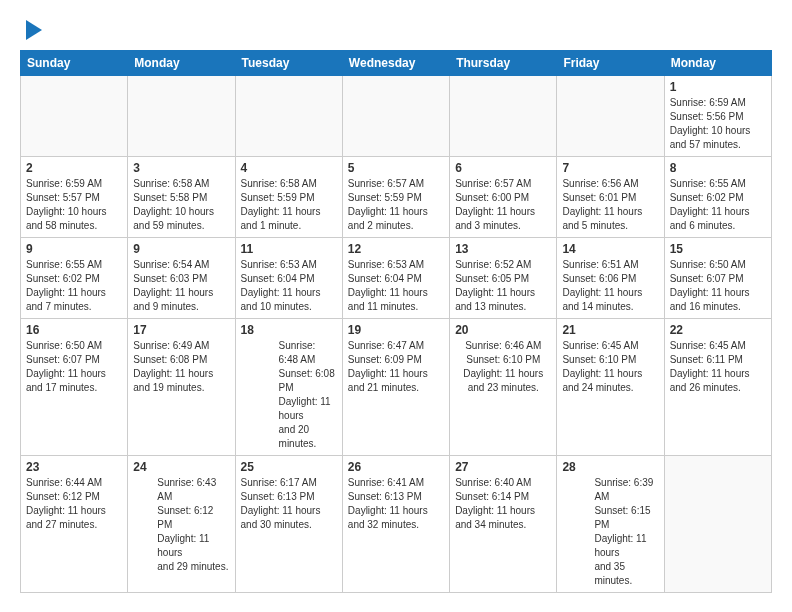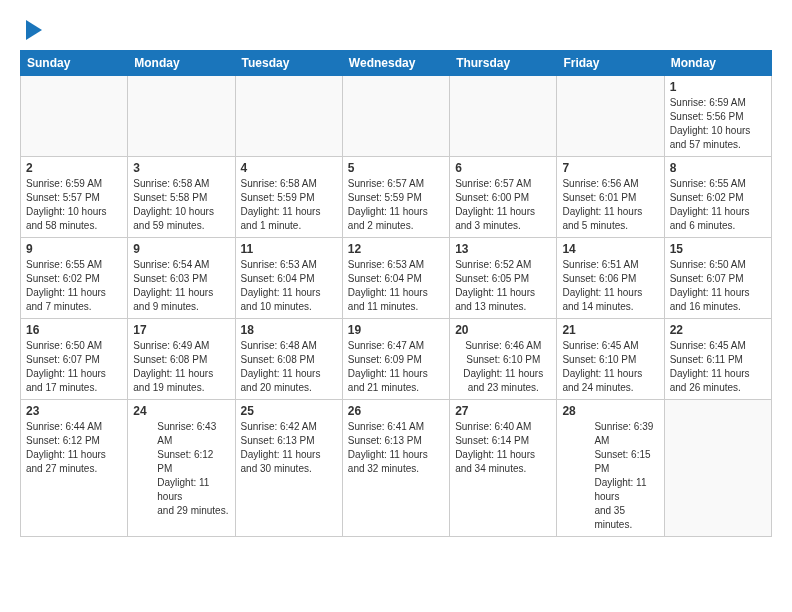--- a/index.html
+++ b/index.html
@@ -243,21 +243,21 @@
         </td>
         <td>
           <span class="day-number">17</span>
           <div class="day-info" style="white-space: pre-line;">Sunrise: 6:49 AM
 Sunset: 6:08 PM
 Daylight: 11 hours
 and 19 minutes.</div>
         </td>
         <td>
           <span class="day-number">18</span>
-          <div class="day-info" style="white-space: pre-line;">Sunrise: 6:48 AM
+          <div class="day-info" style="white-space: pre-line; margin-left: 38px;">Sunrise: 6:48 AM
 Sunset: 6:08 PM
 Daylight: 11 hours
 and 20 minutes.</div>
         </td>
         <td>
           <span class="day-number">19</span>
           <div class="day-info" style="white-space: pre-line;">Sunrise: 6:47 AM
 Sunset: 6:09 PM
 Daylight: 11 hours
 and 21 minutes.</div>
@@ -294,21 +294,21 @@
         </td>
         <td>
           <span class="day-number">24</span>
           <div class="day-info" style="white-space: pre-line; margin-left: 24px;">Sunrise: 6:43 AM
 Sunset: 6:12 PM
 Daylight: 11 hours
 and 29 minutes.</div>
         </td>
         <td>
           <span class="day-number">25</span>
-          <div class="day-info" style="white-space: pre-line;">Sunrise: 6:42 AM
+          <div class="day-info" style="white-space: pre-line;">Sunrise: 6:17 AM
 Sunset: 6:13 PM
 Daylight: 11 hours
 and 30 minutes.</div>
         </td>
         <td>
           <span class="day-number">26</span>
           <div class="day-info" style="white-space: pre-line;">Sunrise: 6:41 AM
 Sunset: 6:13 PM
 Daylight: 11 hours
 and 32 minutes.</div>

